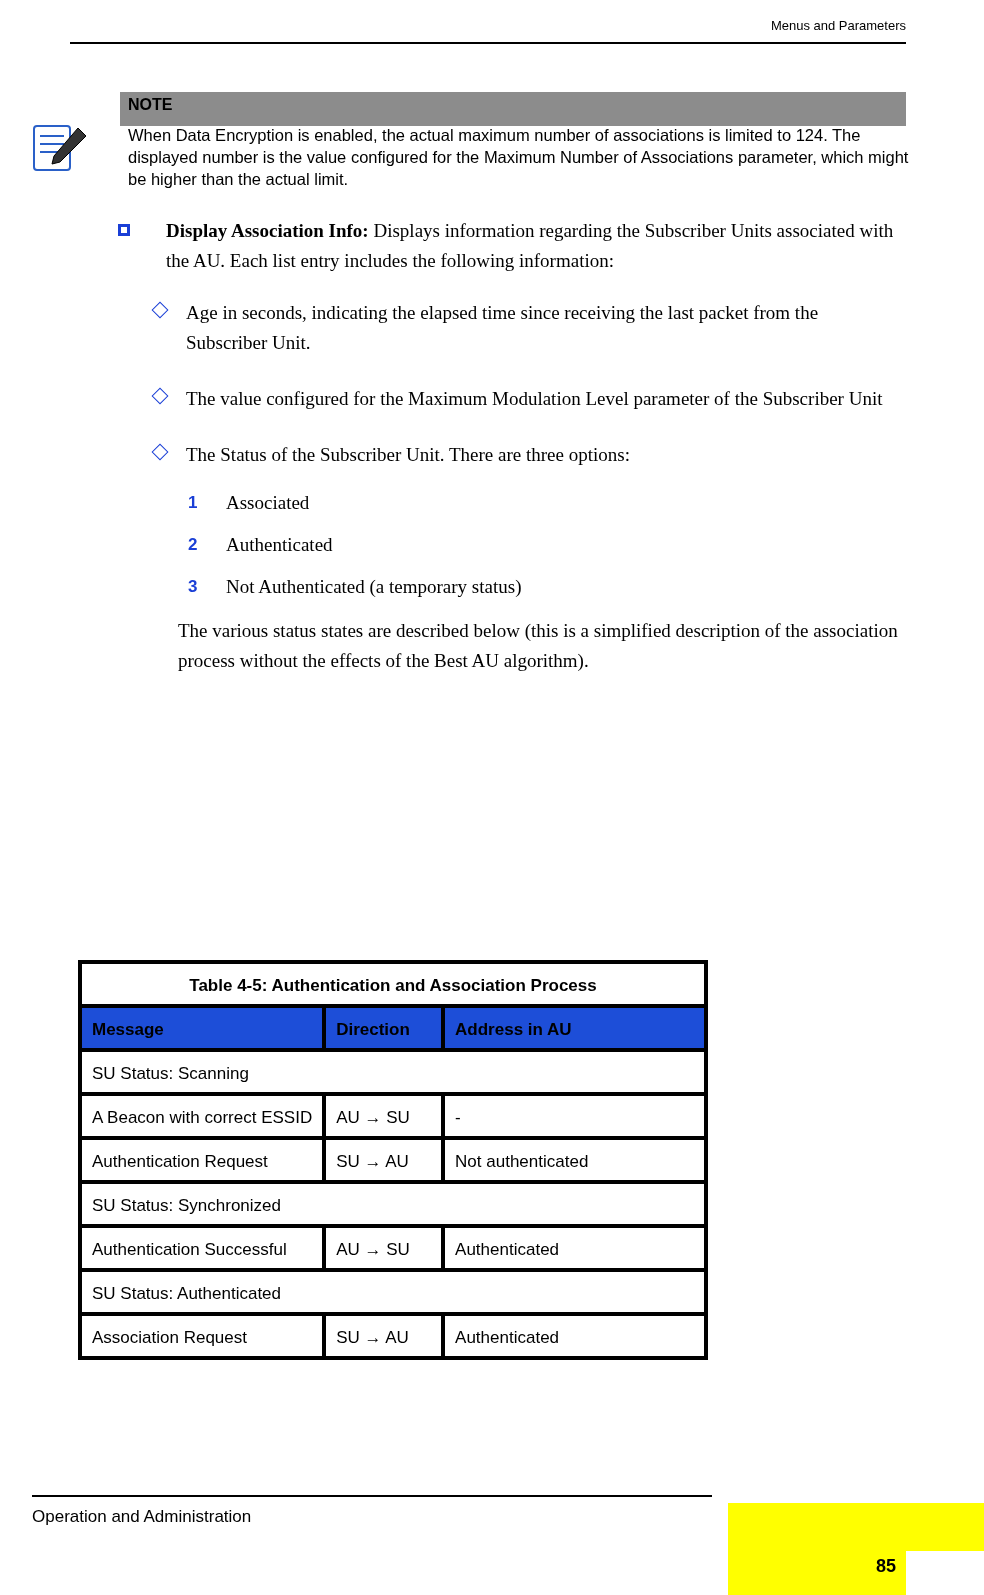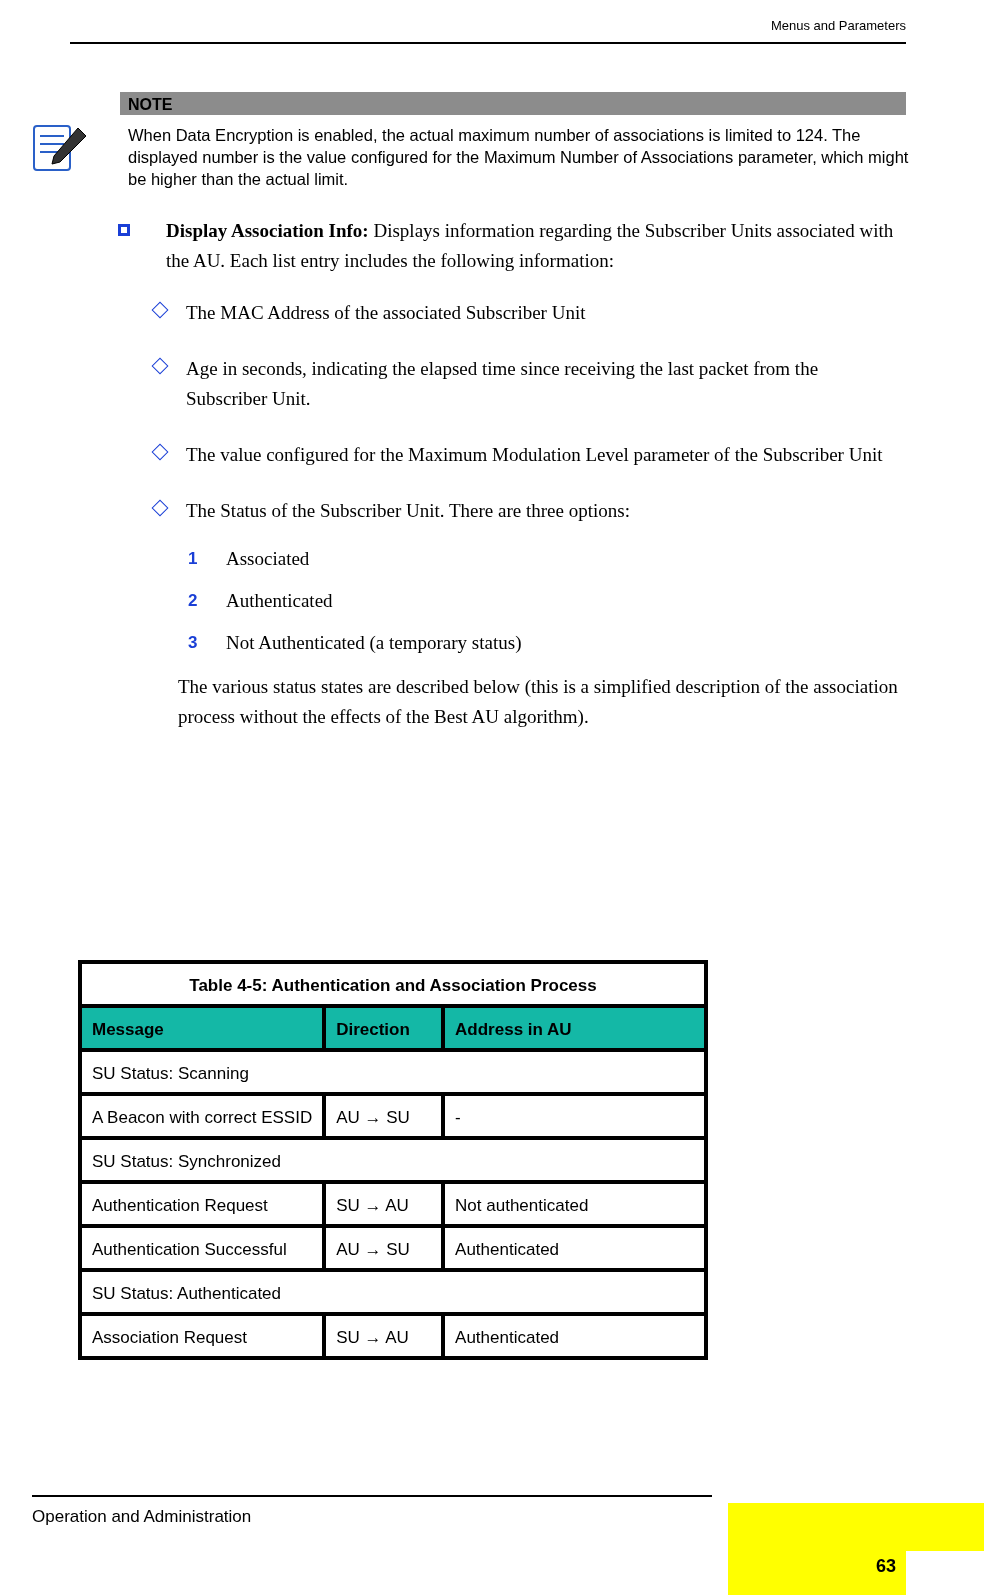--- a/index.html
+++ b/index.html
@@ -29,21 +29,21 @@
     top: 120px;
     left: 30px;
     width: 60px;
     height: 60px;
   }
   .note-bar {
     position: absolute;
     top: 92px;
     left: 120px;
     right: 78px;
-    height: 23px;
+    height: 34px;
     background: #8c8c8c;
     color: #000;
     font-weight: bold;
     font-size: 16px;
     padding: 4px 8px;
     line-height: 18px;
   }
   .note-text {
     position: absolute;
     top: 124px;
@@ -111,21 +111,21 @@
     text-align: left;
     vertical-align: bottom;
     height: 44px;
   }
   .proc-table .title-row th {
     text-align: center;
     font-weight: bold;
     background: #fff;
   }
   .proc-table .hdr-row th {
-    background: #14b8a6;
+    background: #1d4ed8;
     font-weight: bold;
   }
   .col-msg { width: 39%; }
   .col-dir { width: 19%; }
   .col-stat { width: 42%; }
   .footer-rule {
     position: absolute;
     bottom: 98px;
     left: 32px;
     width: 680px;
@@ -180,24 +180,20 @@
 <div class="note-bar">NOTE</div>
 <div class="note-text">When Data Encryption is enabled, the actual maximum number of associations is limited to 124. The displayed number is the value configured for the Maximum Number of Associations parameter, which might be higher than the actual limit.</div>
 
 <div class="body-content">
   <div class="main-li">
     <span class="square-bullet"></span>
     <span class="strong-serif">Display Association Info:</span><span> Displays information regarding the Subscriber Units associated with the AU. Each list entry includes the following information:</span>
   </div>
 
   <div class="sub-list">
-    <div class="sub-li">
-      <span class="diamond"></span>
-      <span>The MAC Address of the associated Subscriber Unit</span>
-    </div>
     <div class="sub-li">
       <span class="diamond"></span>
       <span>Age in seconds, indicating the elapsed time since receiving the last packet from the Subscriber Unit.</span>
     </div>
     <div class="sub-li">
       <span class="diamond"></span>
       <span>The value configured for the Maximum Modulation Level parameter of the Subscriber Unit</span>
     </div>
     <div class="sub-li" style="margin-bottom:18px;">
       <span class="diamond"></span>
@@ -235,40 +231,40 @@
   </tr>
   <tr>
         <td colspan="3">SU Status: Scanning</td>
       </tr>
   <tr>
     <td>A Beacon with correct ESSID</td>
     <td>AU  → SU</td>
     <td>-</td>
   </tr>
   <tr>
-        <td colspan="3">SU Status: Synchronized</td>
-      </tr>
-  <tr>
     <td>Authentication Request</td>
     <td>SU  → AU</td>
     <td>Not authenticated</td>
   </tr>
+  <tr>
+        <td colspan="3">SU Status: Synchronized</td>
+      </tr>
   <tr>
     <td>Authentication Successful</td>
     <td>AU  → SU</td>
     <td>Authenticated</td>
   </tr>
   <tr>
         <td colspan="3">SU Status: Authenticated</td>
       </tr>
   <tr>
     <td>Association Request</td>
     <td>SU  → AU</td>
     <td>Authenticated</td>
   </tr>
 </tbody>
   </table>
 
 <div class="footer-rule"></div>
 <div class="footer-text">Operation and Administration</div>
 <div class="yellow-block"></div>
 <div class="white-notch"></div>
-<div class="page-num">63</div>
+<div class="page-num">85</div>
 
 </body></html>

